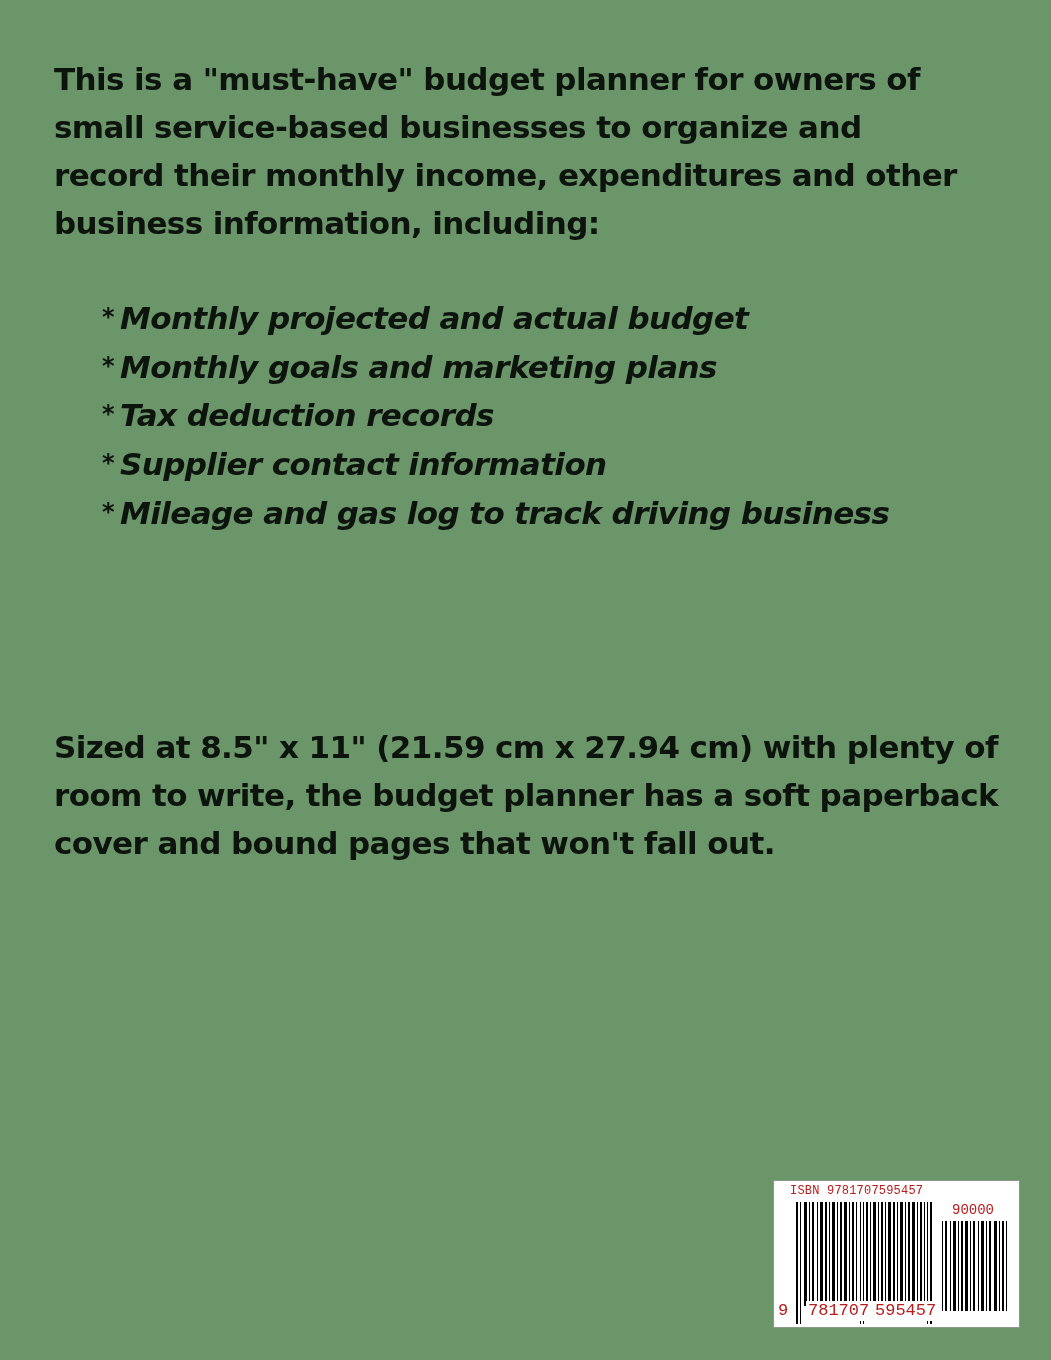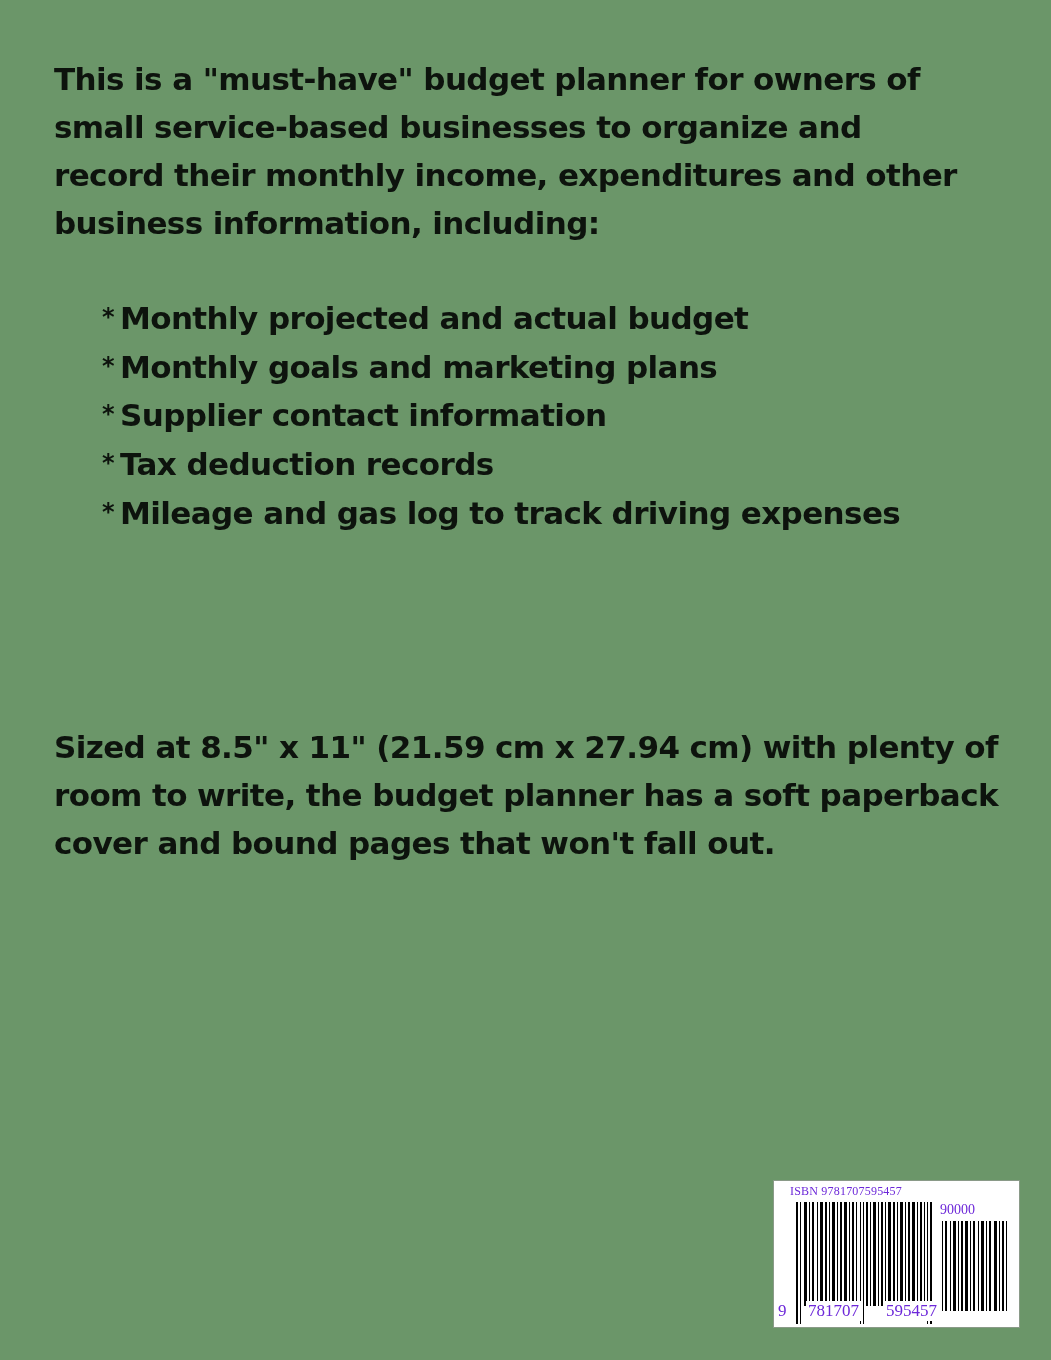--- a/index.html
+++ b/index.html
@@ -26,70 +26,70 @@
     ul.features {
       position: absolute;
       top: 294px; left: 102px;
       margin: 0; padding: 0;
       list-style: none;
       font-size: 31px;
       line-height: 47.7px;
       font-weight: bold;
       letter-spacing: -0.6px;
     }
-    ul.features li { white-space: nowrap; }
+    ul.features li { white-space: nowrap; font-style: italic; }
     ul.features li .star { font-size: 24px; vertical-align: 4px; margin-right: 6px; }
 
     .barcode-box {
       position: absolute;
       left: 773px; top: 1180px;
       width: 247px; height: 148px;
       background: #ffffff;
       border: 1px solid #8a9a88;
       box-sizing: border-box;
-      font-family: Liberation Serif, serif;
-      color: #6d28d9;
+      font-family: Liberation Mono, monospace;
+      color: #b91c1c;
     }
     .isbn-label {
       position: absolute; left: 16px; top: 3px;
       font-size: 12px; letter-spacing: 0.2px;
     }
     .addon-label {
-      position: absolute; left: 166px; top: 21px;
+      position: absolute; left: 178px; top: 21px;
       font-size: 14px;
     }
     .bars-main {
       position: absolute; left: 22px; top: 21px;
       width: 136px; height: 122px;
     }
     .bars-addon {
       position: absolute; left: 168px; top: 40px;
       width: 66px; height: 90px;
     }
     .digit-lead, .digits-left, .digits-right {
       position: absolute; top: 120px; font-size: 17px; background: #fff; line-height: 20px;
     }
     .digit-lead { left: 4px; }
     .digits-left { left: 32px; padding: 0 2px; }
-    .digits-right { left: 110px; padding: 0 2px; }
+    .digits-right { left: 99px; padding: 0 2px; }
   </style>
 </head>
 <body>
 
 <p class="para" id="intro">This is a "must-have" budget planner for owners of
 small service-based businesses to organize and
 record their monthly income, expenditures and other
 business information, including:</p>
 
 <ul class="features">
   <li><span class="star">*</span><span>Monthly projected and actual budget</span></li>
   <li><span class="star">*</span><span>Monthly goals and marketing plans</span></li>
+  <li><span class="star">*</span><span>Tax deduction records</span></li>
   <li><span class="star">*</span><span>Supplier contact information</span></li>
-  <li><span class="star">*</span><span>Tax deduction records</span></li>
-  <li><span class="star">*</span><span>Mileage and gas log to track driving expenses</span></li>
+  <li><span class="star">*</span><span>Mileage and gas log to track driving business</span></li>
 </ul>
 
 <p class="para" id="closing">Sized at 8.5" x 11" (21.59 cm x 27.94 cm) with plenty of
 room to write, the budget planner has a soft paperback
 cover and bound pages that won't fall out.</p>
 
 <div class="barcode-box">
   <span class="isbn-label">ISBN 9781707595457</span>
   <span class="addon-label">90000</span>
   <svg class="bars-main" viewBox="0 0 136 122" preserveAspectRatio="none">

